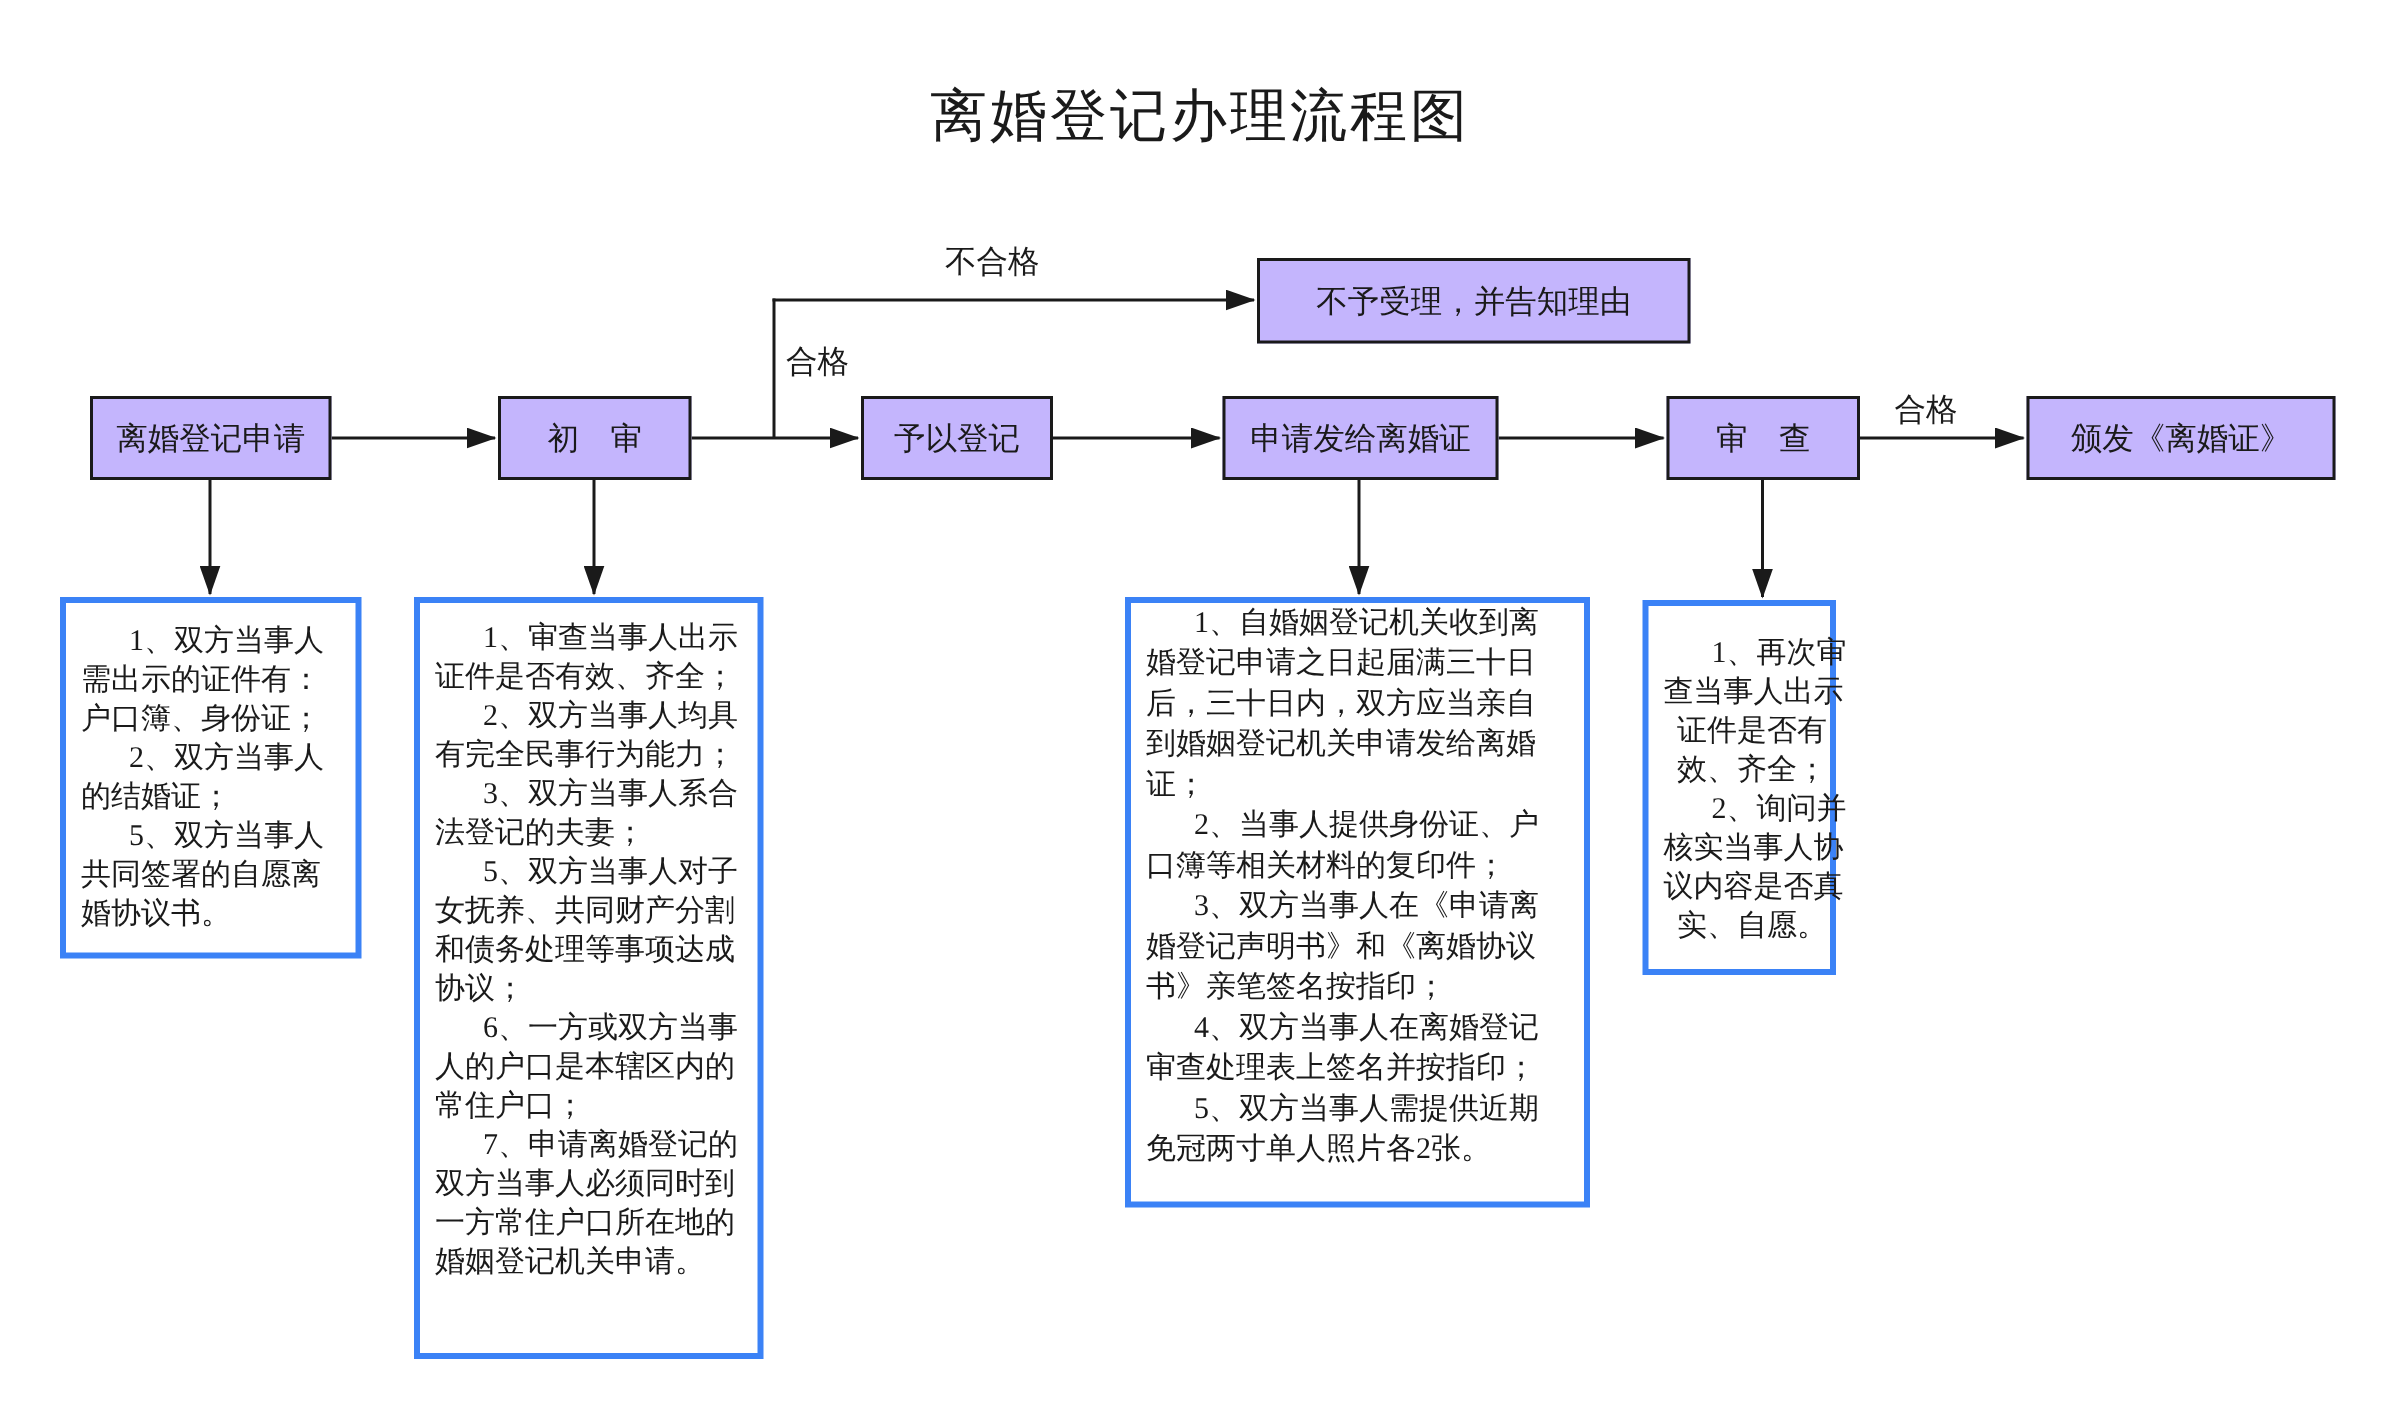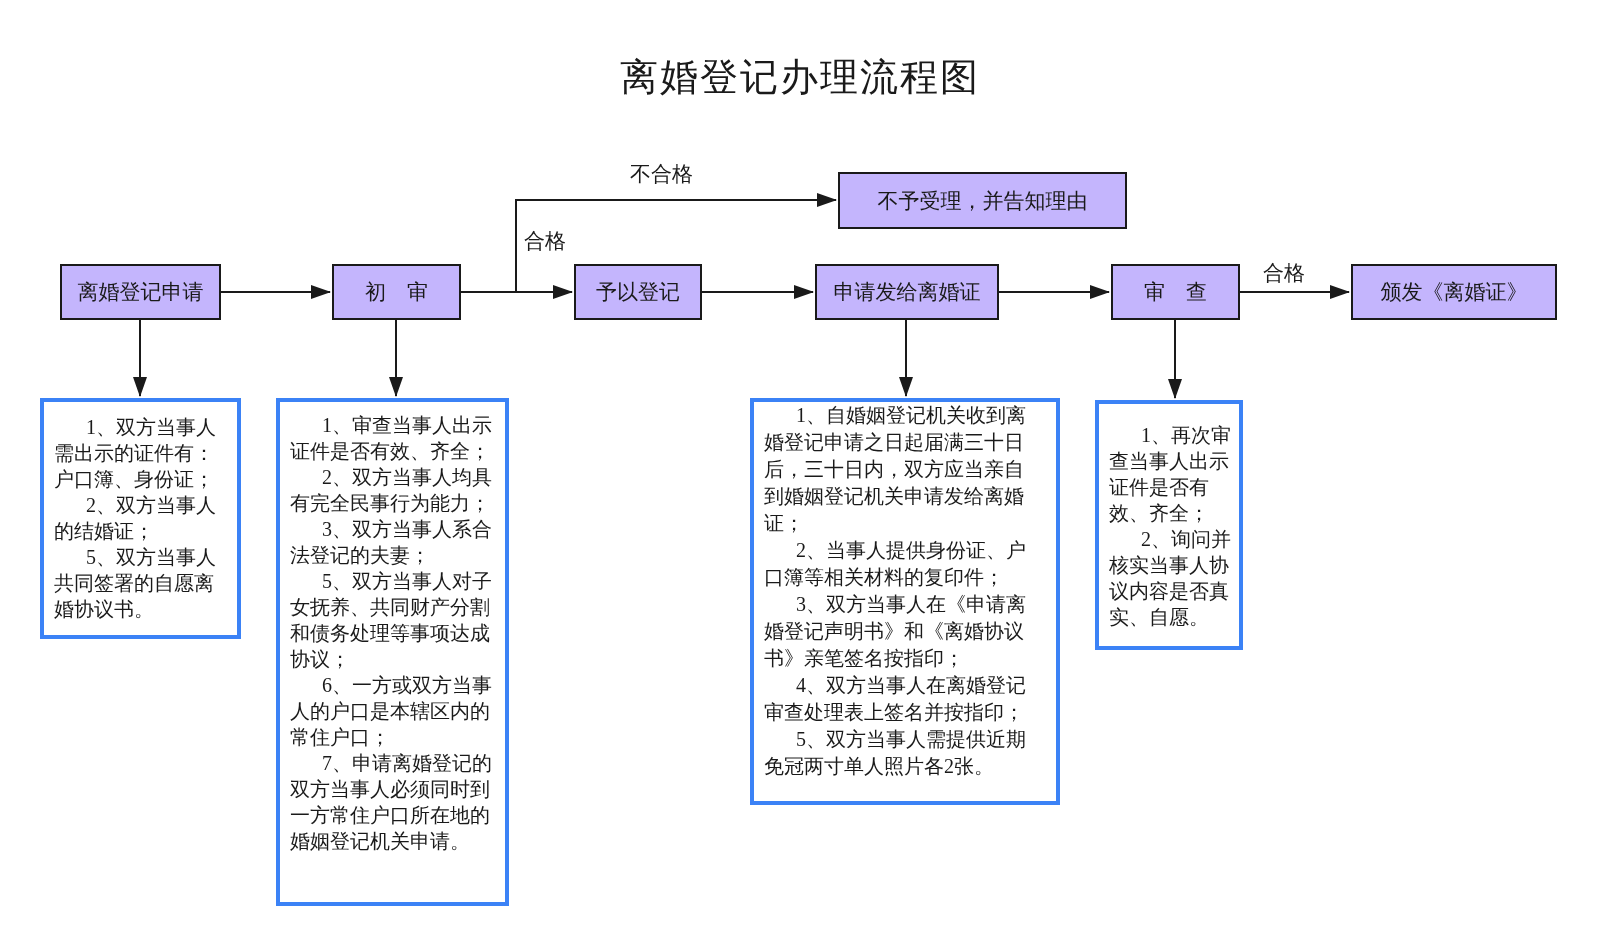--- a/index.html
+++ b/index.html
@@ -106,21 +106,21 @@
 口簿等相关材料的复印件；</p>
     <p>3、双方当事人在《申请离
 婚登记声明书》和《离婚协议
 书》亲笔签名按指印；</p>
     <p>4、双方当事人在离婚登记
 审查处理表上签名并按指印；</p>
     <p>5、双方当事人需提供近期
 免冠两寸单人照片各2张。</p>
   </div>
 
-  <div class="detail" style="left:1095px;top:400px;width:148px;height:250px;padding-top:18px;">
+  <div class="detail" style="left:1095px;top:400px;width:129px;height:250px;padding-top:18px;text-align:right;">
     <p>1、再次审
 查当事人出示
 证件是否有
 效、齐全；</p>
     <p>2、询问并
 核实当事人协
 议内容是否真
 实、自愿。</p>
   </div>
 

